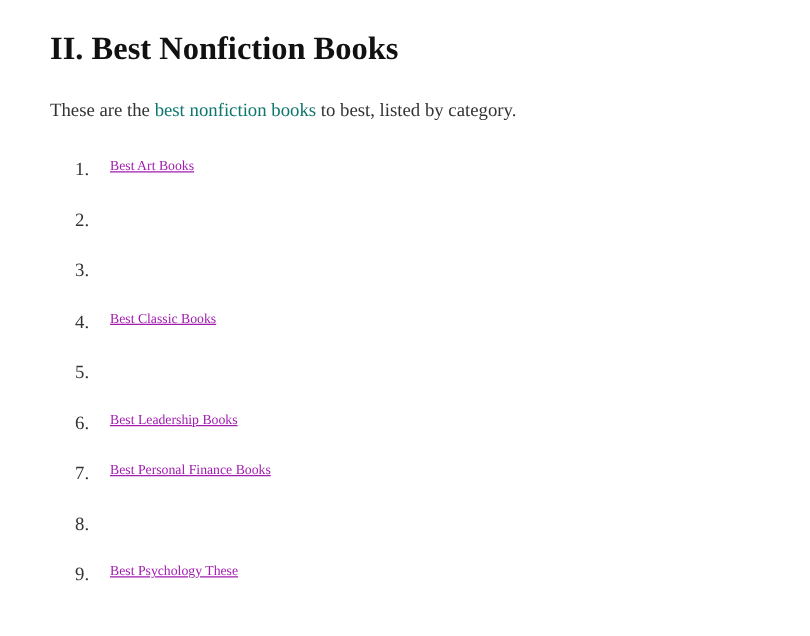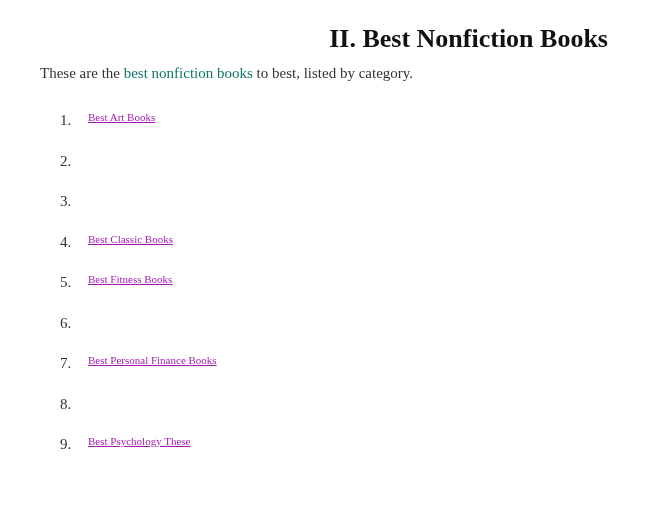--- a/index.html
+++ b/index.html
@@ -15,23 +15,22 @@
       color: #222222;
       width: 648px;
       min-height: 509px;
       padding: 24px 40px 24px 40px;
     }
 
     .section-heading {
       font-size: 26px;
       font-weight: bold;
       color: #111111;
-      margin-bottom: 7px;
+      margin-bottom: 23px;
       font-family: Georgia, serif;
-      text-align: right;
     }
 
     .intro-text {
       font-size: 15px;
       color: #333333;
       margin-bottom: 24px;
       line-height: 1.6;
     }
 
     .intro-text .highlight {
@@ -84,24 +83,24 @@
     </li>
     <li class="book-list-item">
       <span class="item-number">3.</span>
     </li>
     <li class="book-list-item">
       <span class="item-number">4.</span>
       <a class="book-link" href="#">Best Classic Books</a>
     </li>
     <li class="book-list-item">
       <span class="item-number">5.</span>
-      <a class="book-link" href="#">Best Fitness Books</a>
     </li>
     <li class="book-list-item">
       <span class="item-number">6.</span>
+      <a class="book-link" href="#">Best Leadership Books</a>
     </li>
     <li class="book-list-item">
       <span class="item-number">7.</span>
       <a class="book-link" href="#">Best Personal Finance Books</a>
     </li>
     <li class="book-list-item">
       <span class="item-number">8.</span>
     </li>
     <li class="book-list-item">
       <span class="item-number">9.</span>

